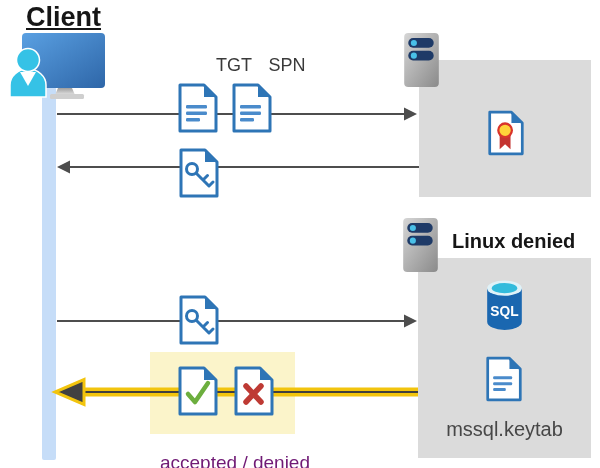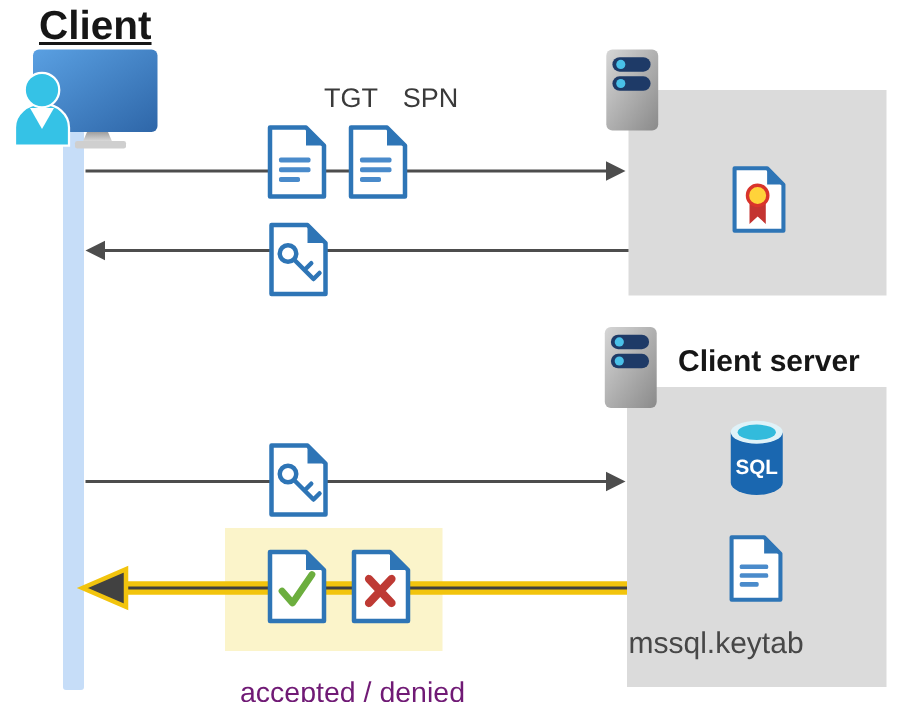--- a/index.html
+++ b/index.html
@@ -20,21 +20,21 @@
 
   .title{position:absolute;font-weight:bold;color:#161616;font-size:20px;line-height:1.22;}
   .client-lbl{left:26px;top:1px;font-size:27px;text-decoration:underline;}
   .dc-lbl{left:452px;top:3px;width:128px;}
   .linux-lbl{left:452px;top:229px;width:145px;}
 
   .sub{position:absolute;color:#3A3A3A;font-size:18px;}
   .tgt-lbl{left:172px;top:55px;width:52px;text-align:left;margin-left:44px;}
   .spn-lbl{left:226px;top:55px;width:52px;text-align:center;margin-left:35px;}
   .result-lbl{left:138px;top:439px;width:172px;text-align:right;font-size:19px;color:#701a75;margin-top:13px;}
-  .keytab-lbl{left:419px;top:418px;width:171px;font-size:20px;color:#474747;}
+  .keytab-lbl{left:419px;top:418px;width:171px;text-align:center;font-size:20px;color:#474747;}
 </style>
 </head>
 <body>
 
 <div class="stage">
 
   <div class="gray-box dc-box"></div>
   <div class="gray-box linux-box"></div>
   <div class="highlight"></div>
   <div class="timeline"></div>
@@ -156,19 +156,19 @@
 
   <svg class="icon" style="left:485px;top:355px" width="38" height="48" viewBox="0 0 42 50">
     <path d="M3 2 H27 L39 14 V48 H3 Z" fill="#ffffff" stroke="#2E75B6" stroke-width="3" stroke-linejoin="round"></path>
     <polygon points="27,2 27,14 39,14" fill="#2E75B6"></polygon>
     <rect x="9" y="22" width="21" height="3.4" rx="1.2" fill="#4A8BCB"></rect>
     <rect x="9" y="28.5" width="21" height="3.4" rx="1.2" fill="#4A8BCB"></rect>
     <rect x="9" y="35" width="14" height="3.4" rx="1.2" fill="#4A8BCB"></rect>
   </svg>
 
   <div class="title client-lbl">Client</div>
-  <div class="title linux-lbl">Client server</div>
+  <div class="title linux-lbl">Linux denied</div>
   <div class="sub tgt-lbl">TGT</div>
   <div class="sub spn-lbl">SPN</div>
   <div class="sub result-lbl">accepted / denied</div>
   <div class="sub keytab-lbl">mssql.keytab</div>
 
 </div>
 
 </body></html>

